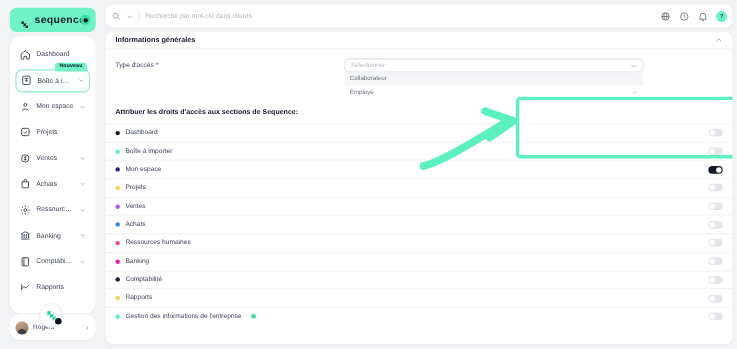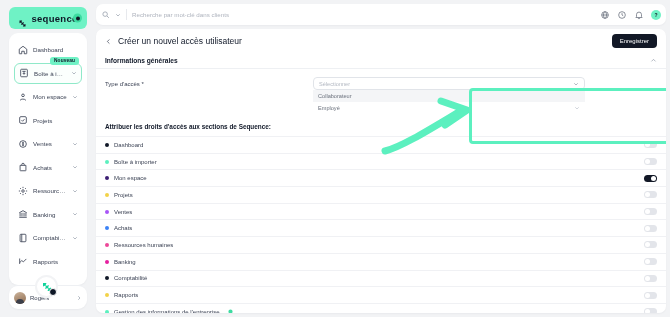--- a/index.html
+++ b/index.html
@@ -415,29 +415,20 @@
               <path d="M6 16V11a6 6 0 0 1 12 0v5l1.5 2H4.5z"></path>
               <path d="M10 19a2 2 0 0 0 4 0"></path>
             </svg>
         </span>
         <span class="top-avatar">?</span>
       </div>
     </header>
 
     <section class="content">
 
-      <div class="page-head">
-        <span class="back-chev">
-          <svg viewBox="0 0 24 24" fill="none" stroke="currentColor" stroke-width="2.4">
-              <path d="M15 5l-7 7 7 7"></path>
-            </svg>
-        </span>
-        <span class="page-title">Créer un nouvel accès utilisateur</span>
-        <button class="save-btn">Enregistrer</button>
-      </div>
 
       <div class="section-head">
         <span class="section-title">Informations générales</span>
         <span class="section-chev">
           <svg viewBox="0 0 24 24" fill="none" stroke="currentColor" stroke-width="2.6">
               <path d="M5 15l7-7 7 7"></path>
             </svg>
         </span>
       </div>
 

